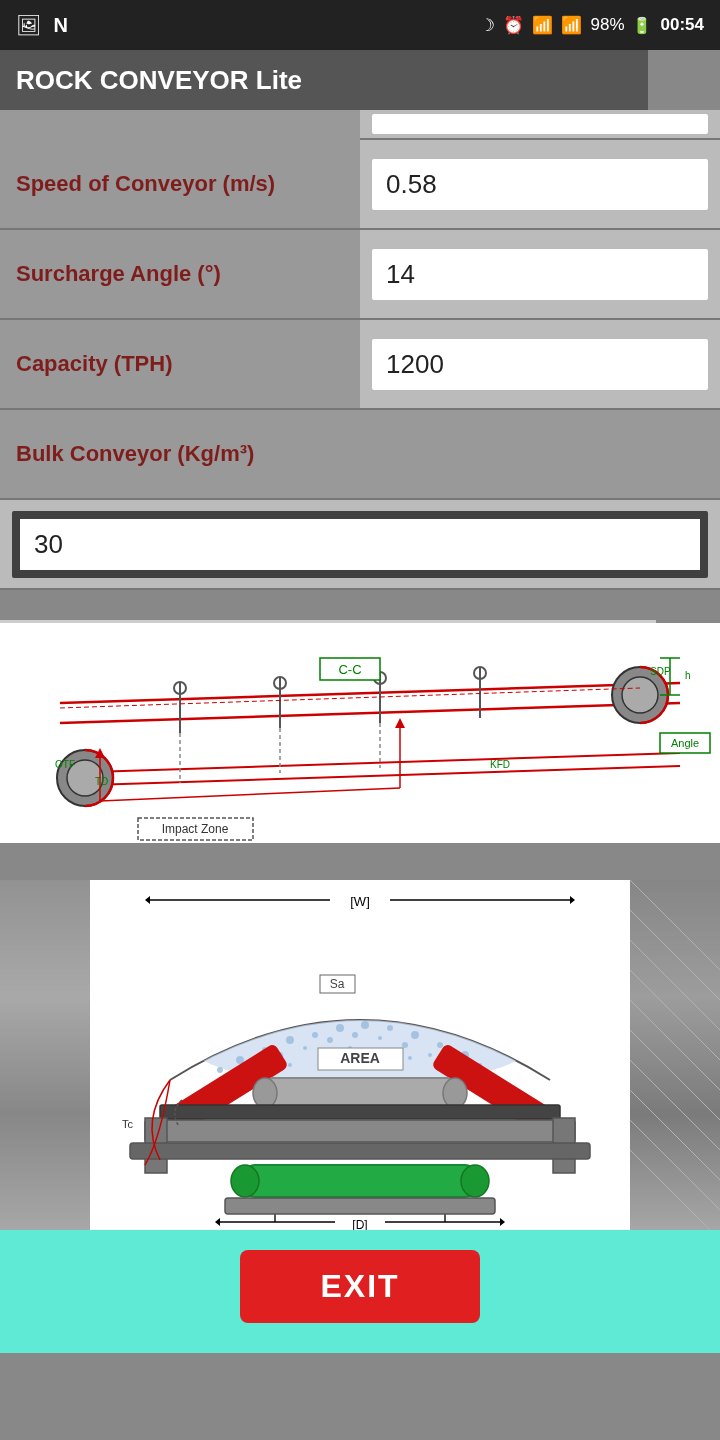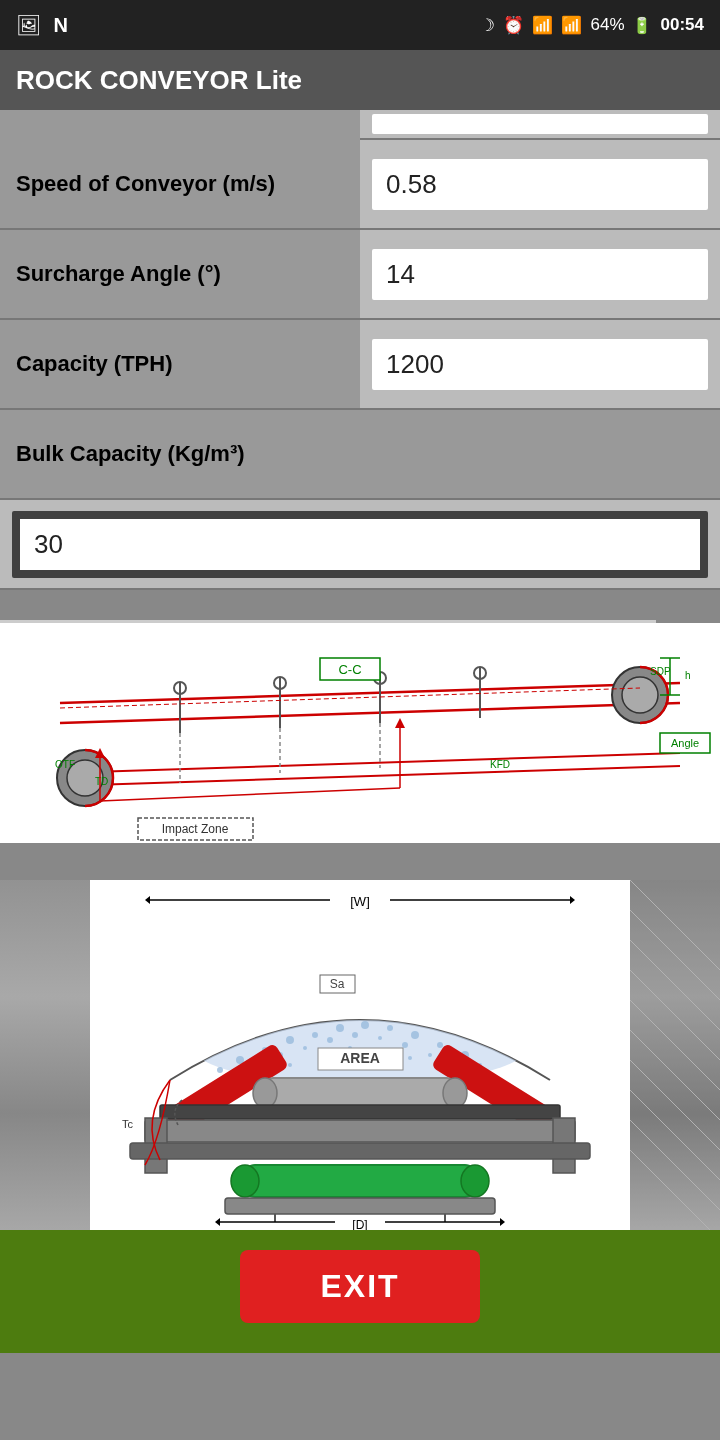--- a/index.html
+++ b/index.html
@@ -21,21 +21,21 @@
       justify-content: space-between;
       padding: 0 16px;
       color: white;
       font-size: 18px;
     }
     .status-left { display: flex; gap: 12px; align-items: center; }
     .status-right { display: flex; gap: 8px; align-items: center; font-size: 17px; }
 
     
     .title-bar {
-      width: 720px;
+      width: 648px;
       height: 60px;
       background: #555;
       display: flex;
       align-items: center;
       padding: 0 16px;
     }
     .title-bar h1 {
       color: white;
       font-size: 26px;
       font-weight: bold;
@@ -55,21 +55,21 @@
     }
 
     .form-label {
       width: 360px;
       min-width: 360px;
       display: flex;
       align-items: center;
       padding: 12px 16px;
       font-size: 22px;
       font-weight: bold;
-      color: #000000;
+      color: #7f1d1d;
       background: #999;
     }
 
     .form-input-area {
       flex: 1;
       background: #bbb;
       display: flex;
       align-items: center;
       padding: 8px 12px;
     }
@@ -115,21 +115,21 @@
       background: #f0f0f0;
       position: relative;
       display: flex;
       align-items: center;
       justify-content: center;
       overflow: hidden;
     }
 
     
     .exit-area {
-      background: #4d7c0f;
+      background: #5eead4;
       display: flex;
       justify-content: center;
       align-items: center;
       padding: 20px 0 30px;
     }
     .exit-btn {
       background: #e02020;
       color: white;
       font-size: 32px;
       font-weight: bold;
@@ -156,21 +156,21 @@
 
     <span style="font-size:20px;">🖼</span>
 
     <span style="font-weight:bold; font-size:20px;">N</span>
   </div>
   <div class="status-right">
     <span>☽</span>
     <span>⏰</span>
     <span>📶</span>
     <span>📶</span>
-    <span>64%</span>
+    <span>98%</span>
     <span style="font-size:16px;">🔋</span>
     <span style="font-weight:bold;text-align:center;">00:54</span>
   </div>
 </div>
 
 <div class="title-bar">
   <h1>ROCK CONVEYOR Lite</h1>
 </div>
 
 <div class="form-section">
@@ -196,21 +196,21 @@
   </div>
 
   <div class="form-row">
     <div class="form-label">Capacity (TPH)</div>
     <div class="form-input-area">
       <input class="form-input" type="text" value="1200" readonly="" style="">
     </div>
   </div>
 
   <div class="form-row">
-    <div class="form-label">Bulk Capacity (Kg/m³)</div>
+    <div class="form-label">Bulk Conveyor (Kg/m³)</div>
   </div>
 
   <div class="form-row">
     <div class="form-input-area">
       <input class="form-input active" type="text" value="30" style="">
     </div>
   </div>
 </div>
 
 <div class="spacer-grey" style="height:30px;"></div>

